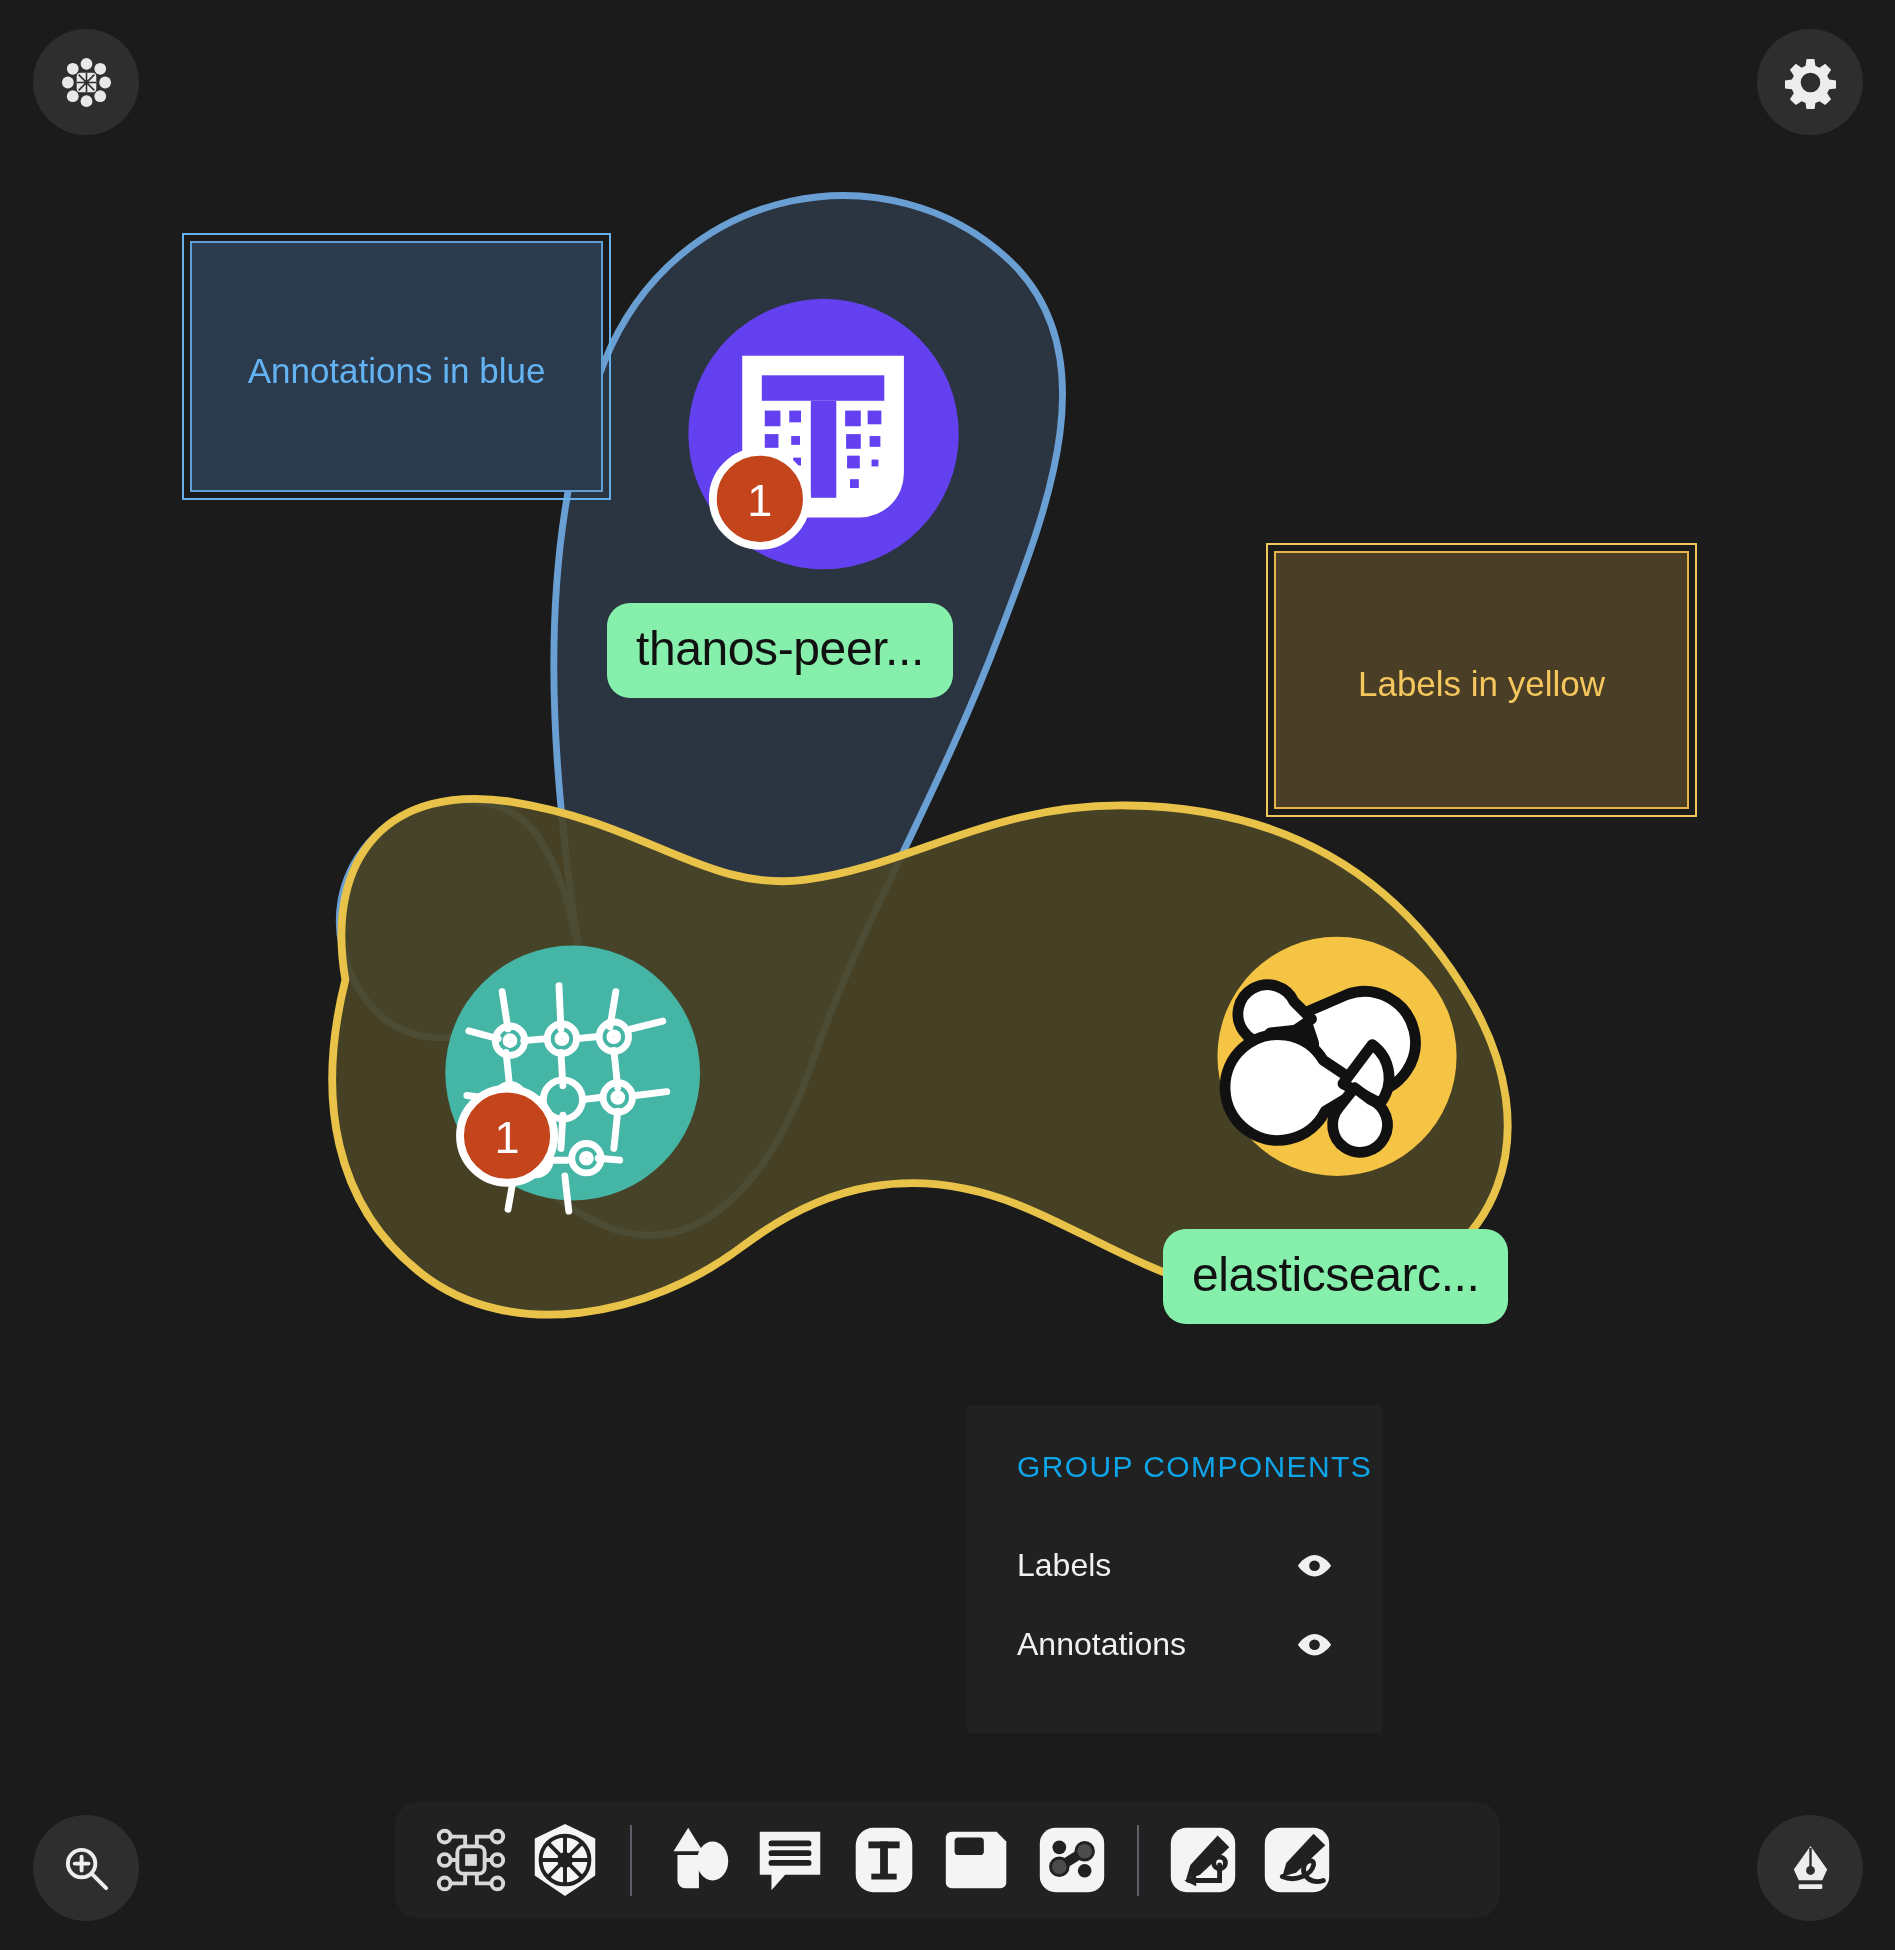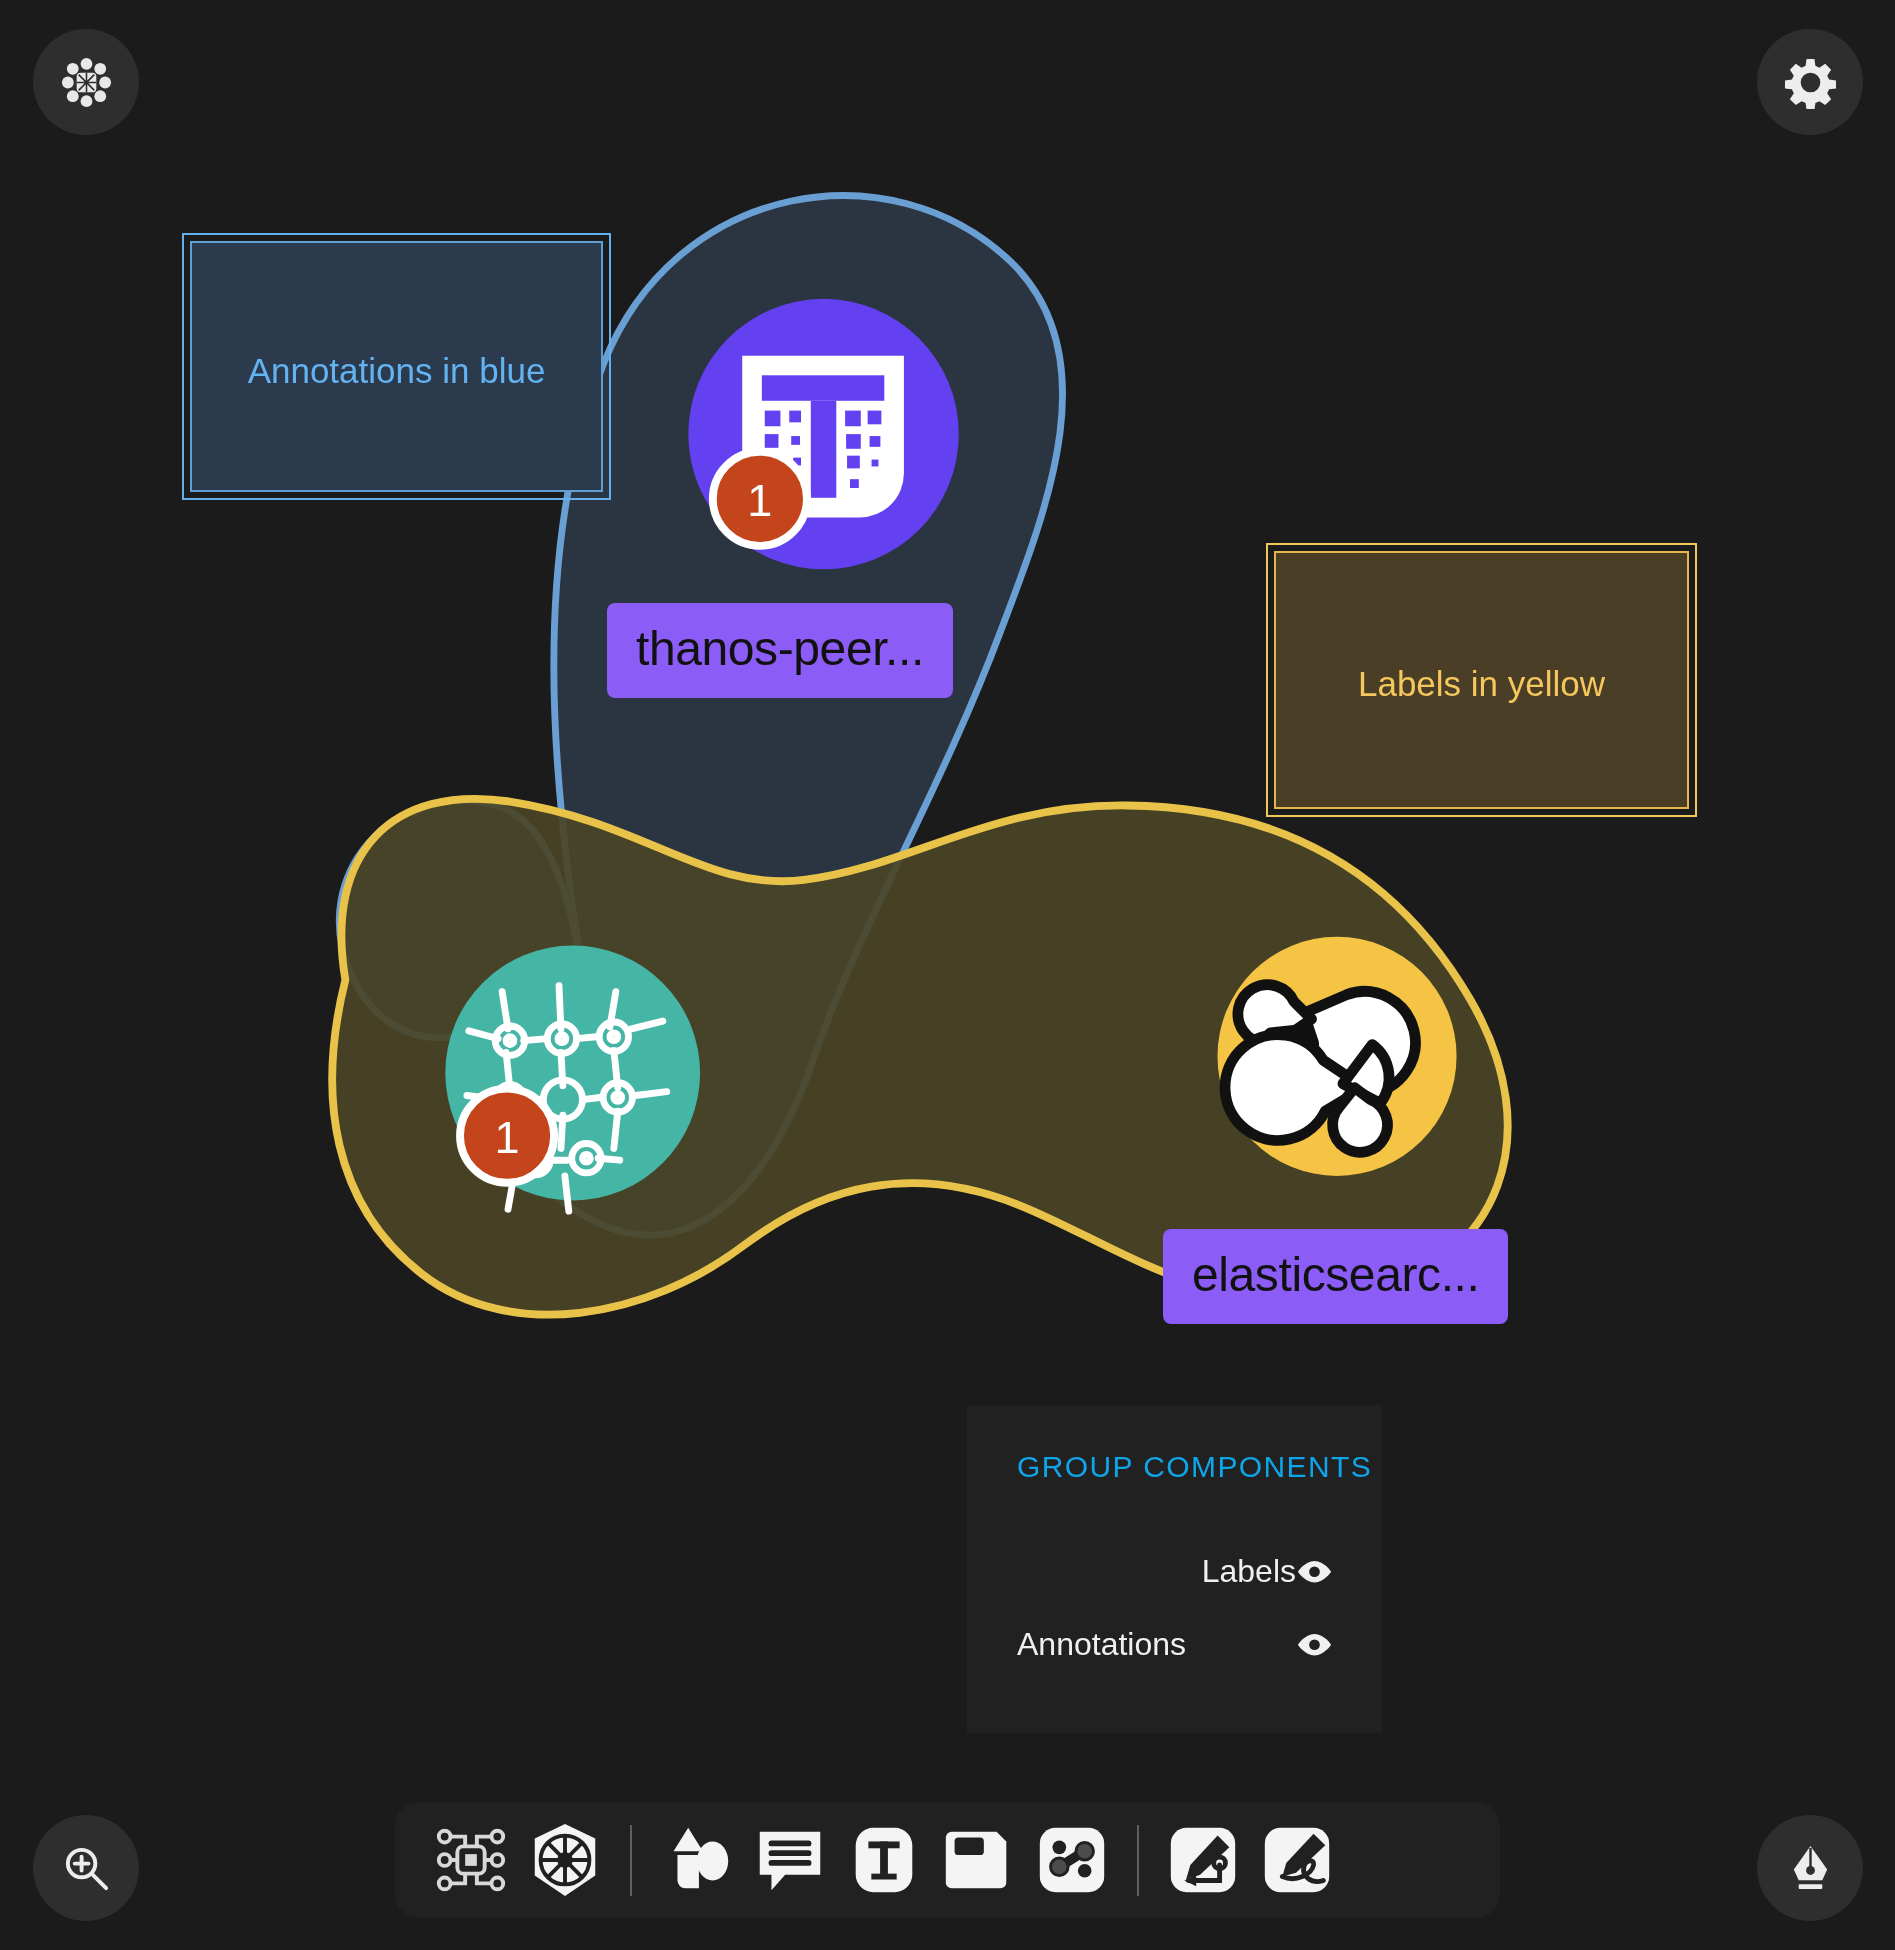--- a/index.html
+++ b/index.html
@@ -43,23 +43,23 @@
   #canvas {
     position: absolute;
     left: 0; top: 0;
     width: 1896px;
     height: 1950px;
   }
 
   
   .node-label {
     position: absolute;
-    background: #8b5cf6;
+    background: #86efac;
     color: #111;
-    border-radius: 8px;
+    border-radius: 23px;
     font-size: 48px;
     line-height: 1;
     padding: 21.6px 29px 25.5px 29px;
     white-space: nowrap;
     letter-spacing: -0.4px;
     font-weight: 400;
   }
   #label-thanos  { left: 607px;  top: 603px;  }
   #label-workflow{ left: 384px;  top: 1241px; }
   #label-elastic { left: 1127px; top: 1229px; margin-left: 36px; }
@@ -126,21 +126,21 @@
     left: 50px;
     width: 316px;
     display: flex;
     align-items: center;
     justify-content: space-between;
     color: #f0f0f0;
     font-size: 32px;
     cursor: pointer;
   }
   #row-labels      { top: 1 + 0px; }
-  #row-labels      { top: 148px; justify-content: flex-end; }
+  #row-labels      { top: 142px; }
   #row-annotations { top: 221px; }
   .panel-row .eye { display: flex; align-items: center; }
 
   
   #toolbar {
     position: absolute;
     left: 395px;
     top: 1802px;
     width: 1105px;
     height: 116px;

